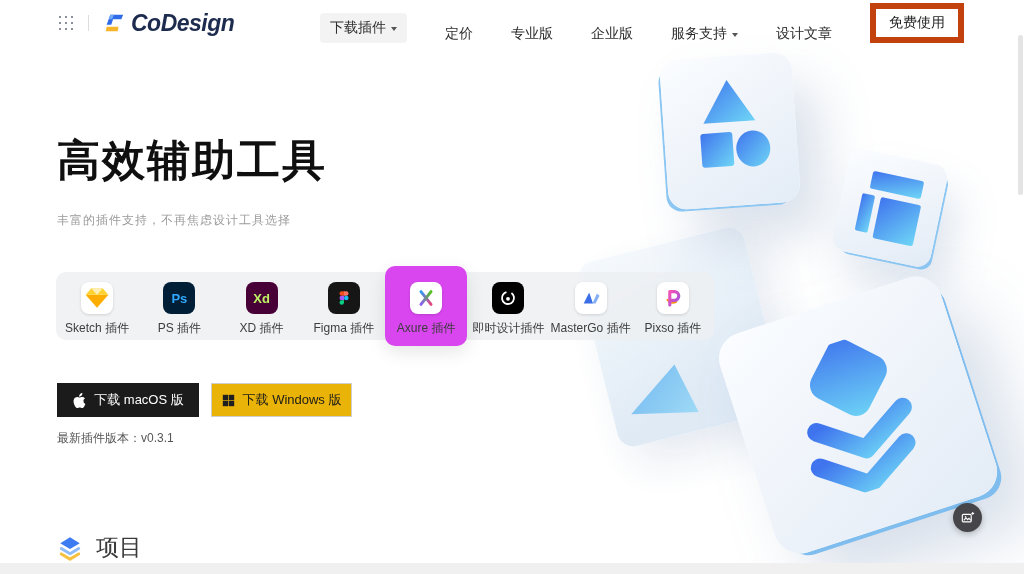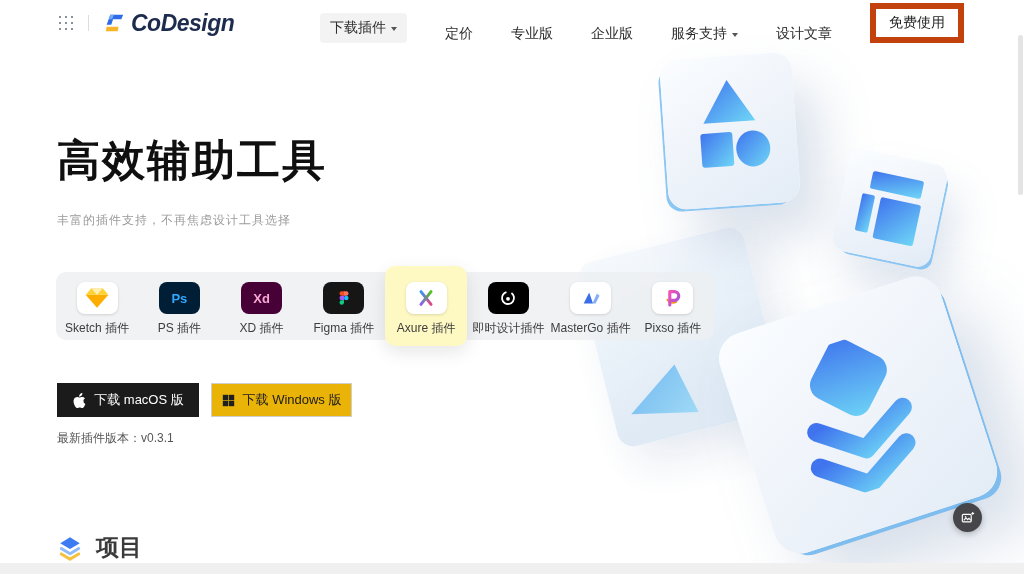--- a/index.html
+++ b/index.html
@@ -37,39 +37,39 @@
   .scroll-thumb { position:absolute; right:1px; top:35px; width:5px; height:160px; background:#e4e4e4; border-radius:3px; z-index:6; }
 
   
   .hero-title { position:absolute; left:57px; top:85px; font-size:43px; line-height:50px; font-weight:800; color:#0f0f0f; letter-spacing:2px; z-index:2; }
   .hero-sub { position:absolute; left:57px; top:212px; font-size:12px; color:#9b9b9b; letter-spacing:1px; z-index:2; }
 
   
   .plugin-bar { position:absolute; left:56px; top:272px; width:658px; height:68px; border-radius:10px;
      background:rgba(237,239,242,.82); backdrop-filter:blur(6px); display:flex; z-index:2; }
   .plugin-item { width:82.25px; height:68px; display:flex; flex-direction:column; align-items:center; padding-top:10px; gap:6px; cursor:pointer; }
-  .plugin-item.selected { height:80px; margin-top:-6px; padding-top:16px; background:#fef9c3; border-radius:10px; box-shadow:0 6px 18px rgba(0,0,0,.10); }
+  .plugin-item.selected { height:80px; margin-top:-6px; padding-top:16px; background:#d946ef; border-radius:10px; box-shadow:0 6px 18px rgba(0,0,0,.10); }
   .plugin-label { font-size:12px; color:#3d3d3d; white-space:nowrap; }
-  .tile { width:41px; height:32px; border-radius:8px; display:flex; align-items:center; justify-content:center; font-weight:700; font-size:13px; }
+  .tile { width:32px; height:32px; border-radius:8px; display:flex; align-items:center; justify-content:center; font-weight:700; font-size:13px; }
   .tile.light { background:#ffffff; box-shadow:0 1px 3px rgba(0,0,0,.14); }
   .tile.ps { background:#001e36; color:#31a8ff; }
-  .tile.xd { background:#470137; color:#f9a8d4; }
+  .tile.xd { background:#470137; color:#bef264; }
   .tile.dark { background:#161616; }
   .tile.black { background:#000000; }
 
   
   .downloads { position:absolute; left:57px; top:383px; display:flex; gap:12px; z-index:2; }
   .dl-btn { height:34px; border-radius:0; display:inline-flex; align-items:center; justify-content:center; gap:8px; font-size:13px; cursor:pointer; font-family:inherit; }
   .dl-mac { width:142px; background:#1b1b1b; color:#ffffff; border:none; }
   .dl-win { width:141px; background:#eab308; color:#1b1b1b; border:1px solid #cfcfcf; }
   .version { position:absolute; left:57px; top:430px; font-size:12px; color:#565656; z-index:2; }
 
   
   .projects-head { position:absolute; left:57px; top:532px; display:flex; align-items:center; gap:13px; z-index:2; }
-  .projects-title { font-size:23px; color:#3a3a3a;font-weight:bold; }
+  .projects-title { font-size:23px; color:#3a3a3a; }
   .bottom-strip { position:absolute; left:0; right:0; top:563px; height:11px; background:#f0f0f0; z-index:1; }
 
   
   .circle-btn { position:absolute; left:953px; top:503px; width:29px; height:29px; border-radius:50%; background:#46464a;
      display:flex; align-items:center; justify-content:center; border:none; cursor:pointer; z-index:4; box-shadow:0 2px 6px rgba(0,0,0,.25); }
 </style>
 </head>
 <body>
 
 <div class="page">

